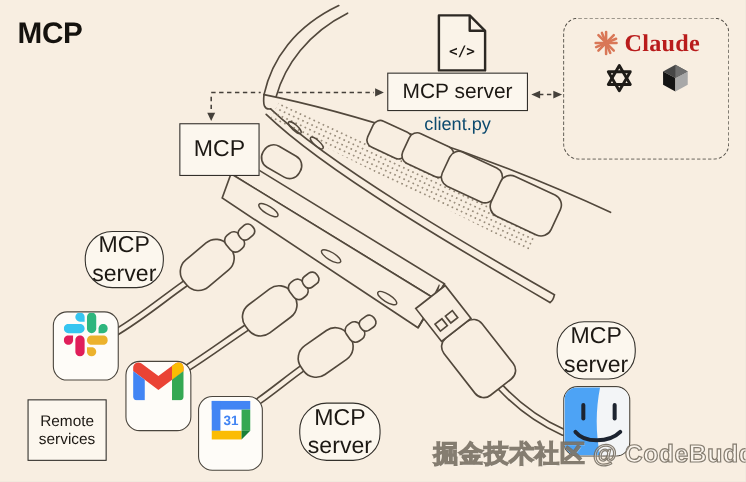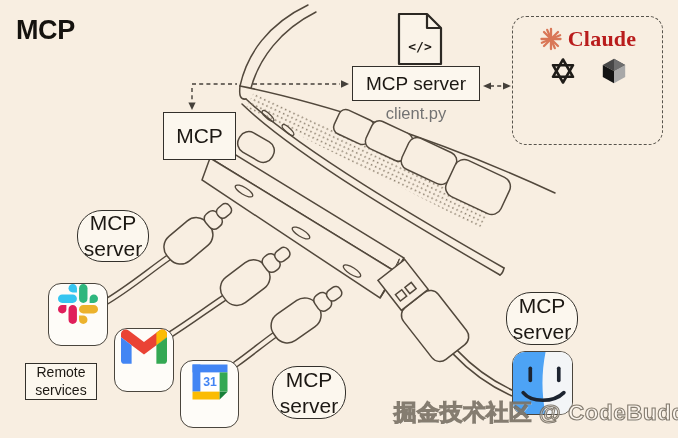--- a/index.html
+++ b/index.html
@@ -17,27 +17,27 @@
   }
   .box{
     position:absolute;z-index:3;box-sizing:border-box;
     background:#fcf7ee;border:1.6px solid #33302b;
     display:flex;align-items:center;justify-content:center;text-align:center;
     color:#1c1813;line-height:1.22;
   }
   .box-mcp{left:163px;top:112px;width:73px;height:48px;font-size:21px;}
   .box-clients{left:352px;top:66px;width:128px;height:35px;font-size:19px;}
   .clientpy{position:absolute;left:352px;top:104px;width:128px;text-align:center;
-    font-size:16.5px;color:#737373;z-index:3;}
+    font-size:16.5px;color:#0c4a6e;z-index:3;}
   .box-server{font-size:21px;border-radius:25px;}
   .box-server-slack{left:77px;top:210px;width:72px;height:52px;}
   .box-server-calendar{left:272px;top:366px;width:74px;height:53px;}
   .box-server-local{left:506px;top:292px;width:72px;height:53px;}
   .box-small{font-size:14px;}
-  .box-remote{left:25px;top:363px;width:72px;height:37px;}
+  .box-remote{left:25px;top:363px;width:72px;height:56px;}
   .box-local{left:584px;top:357px;width:78px;height:53px;}
   .hosts{
     position:absolute;left:512px;top:16px;width:151px;height:129px;z-index:3;
     border:1.7px dashed #57534b;border-radius:14px;box-sizing:border-box;
   }
   .claude-row{display:flex;align-items:center;justify-content:center;gap:5px;margin-top:9px;}
   .claude-word{font-family:"Liberation Serif","DejaVu Serif",serif;font-size:22px;
     font-weight:600;color:#b91c1c;letter-spacing:0.2px;}
   .logo-row{display:flex;align-items:center;justify-content:center;gap:22px;margin-top:4px;}
   .box-hosts{position:absolute;left:13px;right:11px;bottom:11px;height:35px;

